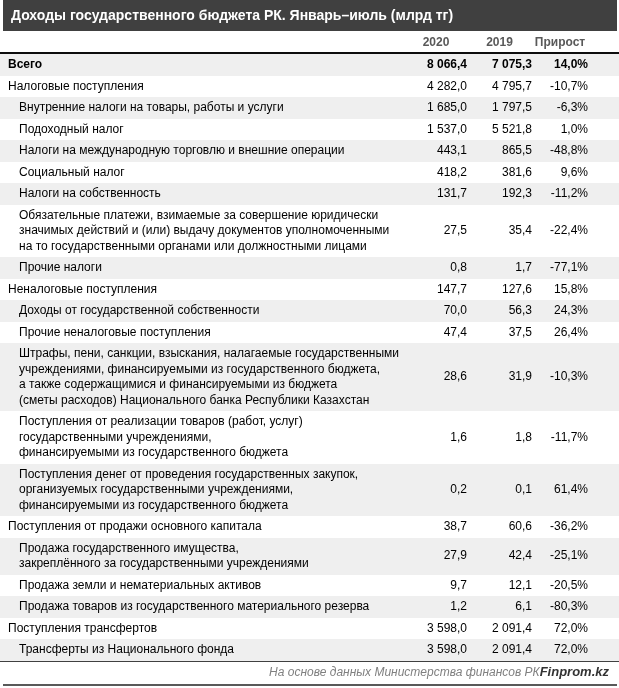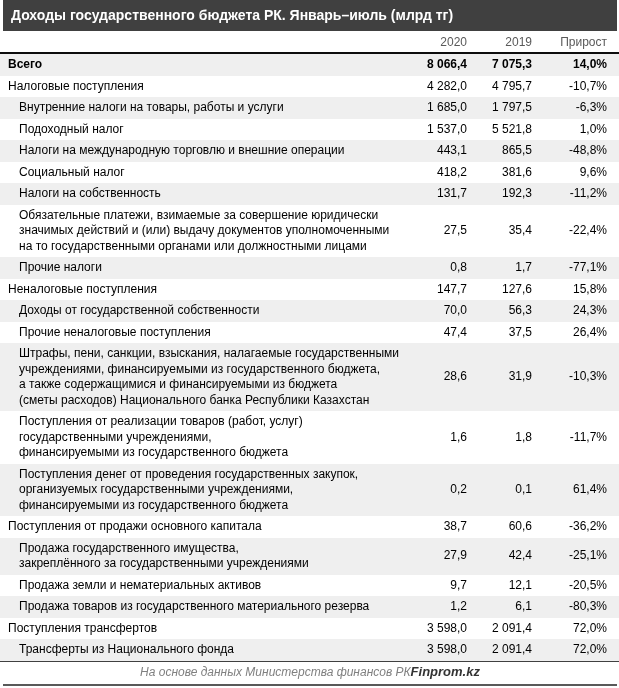--- a/index.html
+++ b/index.html
@@ -29,51 +29,50 @@
   table {
     width: 100%;
     border-collapse: collapse;
     table-layout: fixed;
   }
   col.c-label  { width: 405px; }
   col.c-2020   { width: 62px; }
   col.c-2019   { width: 65px; }
   col.c-growth { width: 87px; }
   thead th {
-    font-weight: normal;
+    font-weight: bold;
     color: #595959;
     font-size: 12px;
-    text-align: right;
     height: 22px;
     padding: 3px 0 3px 0;
     vertical-align: middle;
   }
   thead tr { border-bottom: 2px solid #0d0d0d; }
-  thead th.growth, tbody td.growth { padding-right: 12px; }
+  thead th.growth, tbody td.growth { padding-right: 31px; }
   tbody td {
     font-size: 12px;
     line-height: 15.5px;
     padding: 3px 0;
     vertical-align: middle;
     text-align: right;
   }
   tbody td.label {
     text-align: left;
     white-space: pre-line;
   }
   tbody td.label.lvl0 { padding-left: 8px; }
   tbody td.label.lvl1 { padding-left: 19px; }
   tbody tr.alt { background: #EFEFEF; }
   tbody tr.bold td { font-weight: bold; }
   tbody { border-bottom: 1.5px solid #404040; }
   .footer {
     margin: 0 2px 0 3px;
     height: 24px;
     display: flex;
-    justify-content: center;
+    justify-content: flex-end;
     align-items: center;
     padding: 2px 8px 4px 8px;
     border-bottom: 2px solid #595959;
     font-style: italic;
   }
   .footer .source {
     color: #808080;
     font-size: 12px;
   }
   .footer .brand {

